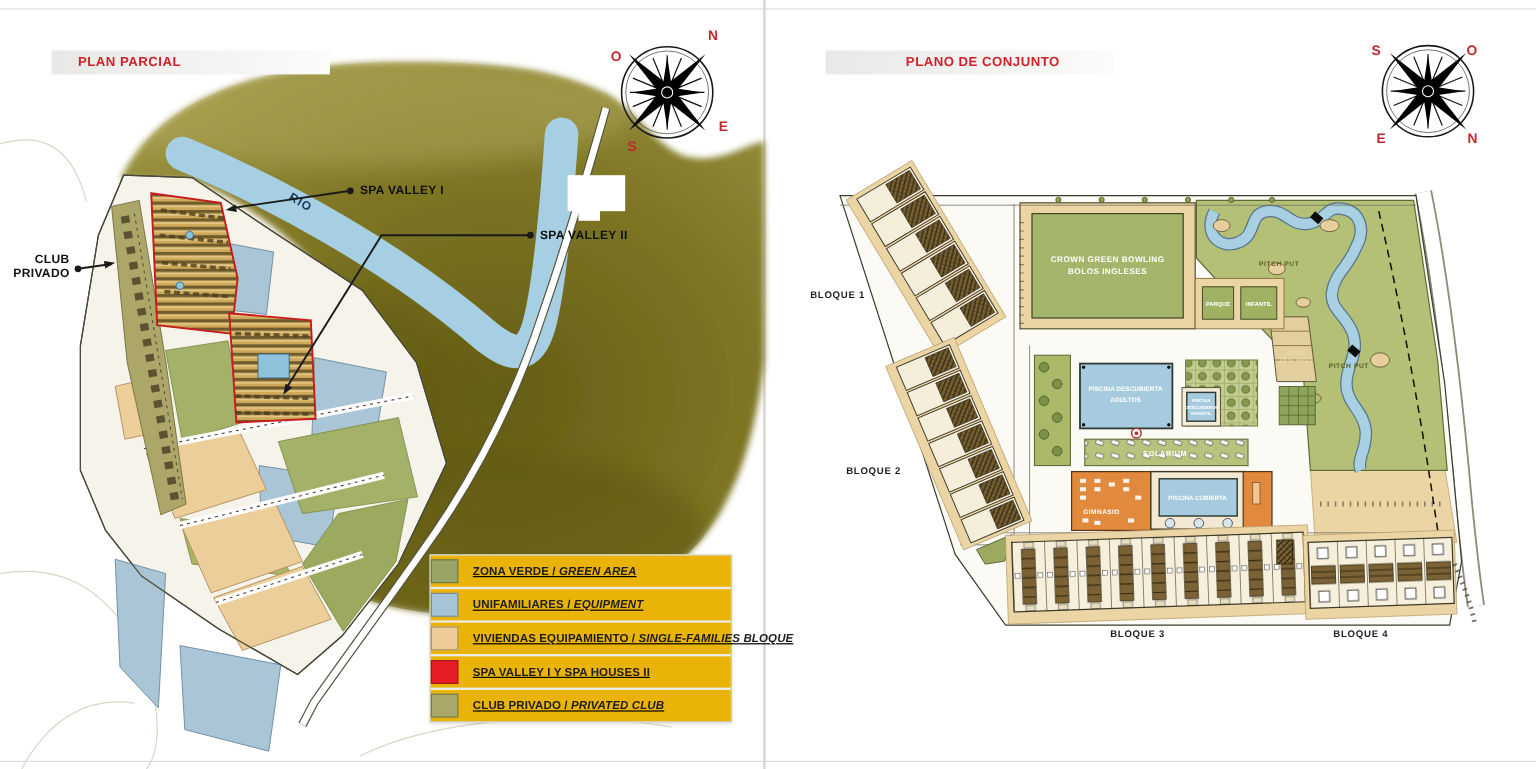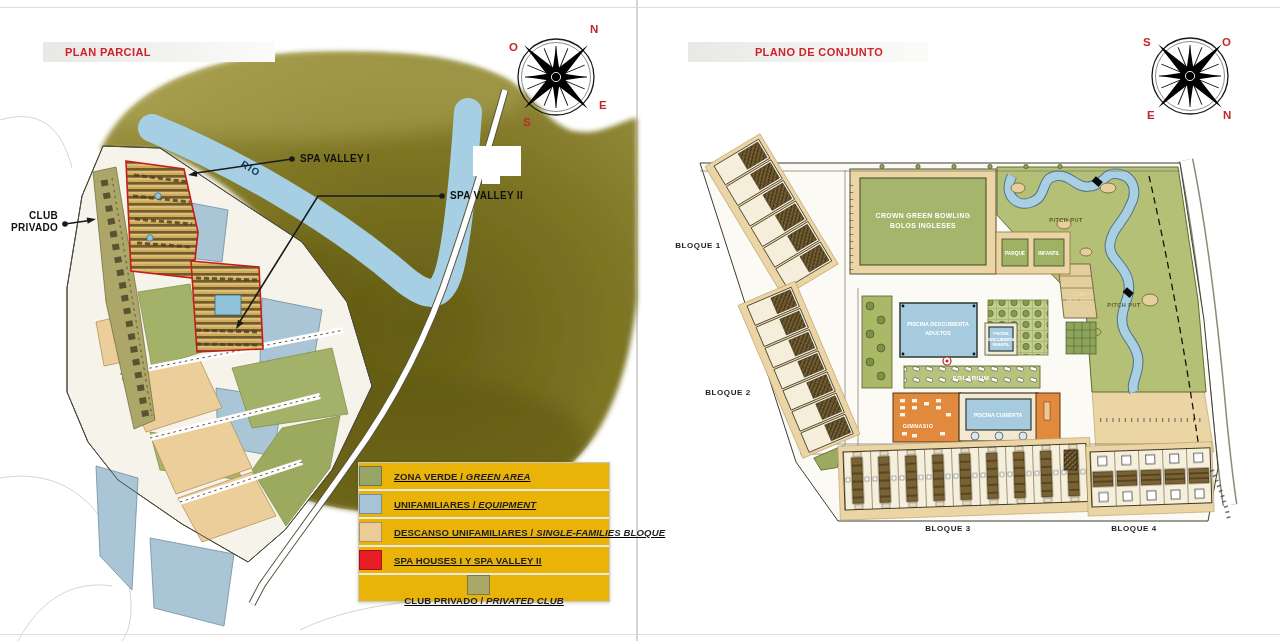--- a/index.html
+++ b/index.html
@@ -10,21 +10,21 @@
   .titlebar{position:absolute;height:20px;display:flex;align-items:center;
             background:linear-gradient(90deg,#e8e8e6,#fbfbfa);}
   .titlebar span{font-size:11px;font-weight:bold;letter-spacing:.4px;color:#cf2229;}
   #bar-left{left:43px;top:42px;width:210px;padding-left:22px;}
   #bar-right{left:688px;top:42px;width:218px;padding-left:22px;justify-content:center;}
   svg{position:absolute;left:0;top:0;}
   .legend{position:absolute;left:358px;top:462px;width:250px;background:#fff;
           border:1px solid #c8c8c2;box-shadow:0 1px 3px rgba(60,60,30,.25);}
   .lrow{display:flex;align-items:center;height:26px;border-bottom:2px solid #ececе8;
         border-bottom:2px solid #ececе8;background:#eab308;text-decoration:underline;}
-  .lrow:last-child{border-bottom:none;flex-direction:column;}
+  .lrow:last-child{border-bottom:none;}
   .lrow{border-bottom:2px solid #ebebe6;}
   .sw{width:21px;height:18px;margin-right:12px;border:1px solid rgba(0,0,0,.28);flex:0 0 auto;}
   .ltext{font-size:9.6px;font-weight:bold;color:#1d1d1d;letter-spacing:.1px;white-space:nowrap;}
   .ltext i{font-style:italic;}
   
   text{font-family:"Liberation Sans","DejaVu Sans",sans-serif;}
   .t-callout{font-size:10px;font-weight:bold;fill:#101010;letter-spacing:.3px;}
   .t-rio{font-size:10px;font-weight:bold;fill:#17395a;letter-spacing:1px;}
   .t-compass{font-size:11.5px;font-weight:bold;fill:#c1272d;}
   .t-bloque{font-size:8px;font-weight:bold;fill:#1d1d1d;letter-spacing:.6px;}
@@ -465,25 +465,25 @@
     <div class="lrow">
       <span class="sw" style="background: rgb(152, 165, 103);"></span>
       <span class="ltext"><span>ZONA VERDE / </span><i>GREEN AREA</i></span>
     </div>
     <div class="lrow">
       <span class="sw" style="background: rgb(167, 195, 214);"></span>
       <span class="ltext"><span>UNIFAMILIARES / </span><i>EQUIPMENT</i></span>
     </div>
     <div class="lrow">
       <span class="sw" style="background: rgb(236, 203, 151);"></span>
-      <span class="ltext"><span>DESCANSO UNIFAMILIARES / </span><i>SINGLE-FAMILIES BLOQUE</i></span>
+      <span class="ltext"><span>VIVIENDAS EQUIPAMIENTO / </span><i>SINGLE-FAMILIES BLOQUE</i></span>
     </div>
     <div class="lrow">
       <span class="sw" style="background: rgb(231, 29, 37);"></span>
-      <span class="ltext"><span>SPA HOUSES I Y SPA VALLEY II</span><i></i></span>
+      <span class="ltext"><span>SPA VALLEY I Y SPA HOUSES II</span><i></i></span>
     </div>
     <div class="lrow">
       <span class="sw" style="background: rgb(169, 168, 104);"></span>
       <span class="ltext"><span>CLUB PRIVADO / </span><i>PRIVATED CLUB</i></span>
     </div>
   </div>
 
 </div>
 
 </body></html>

